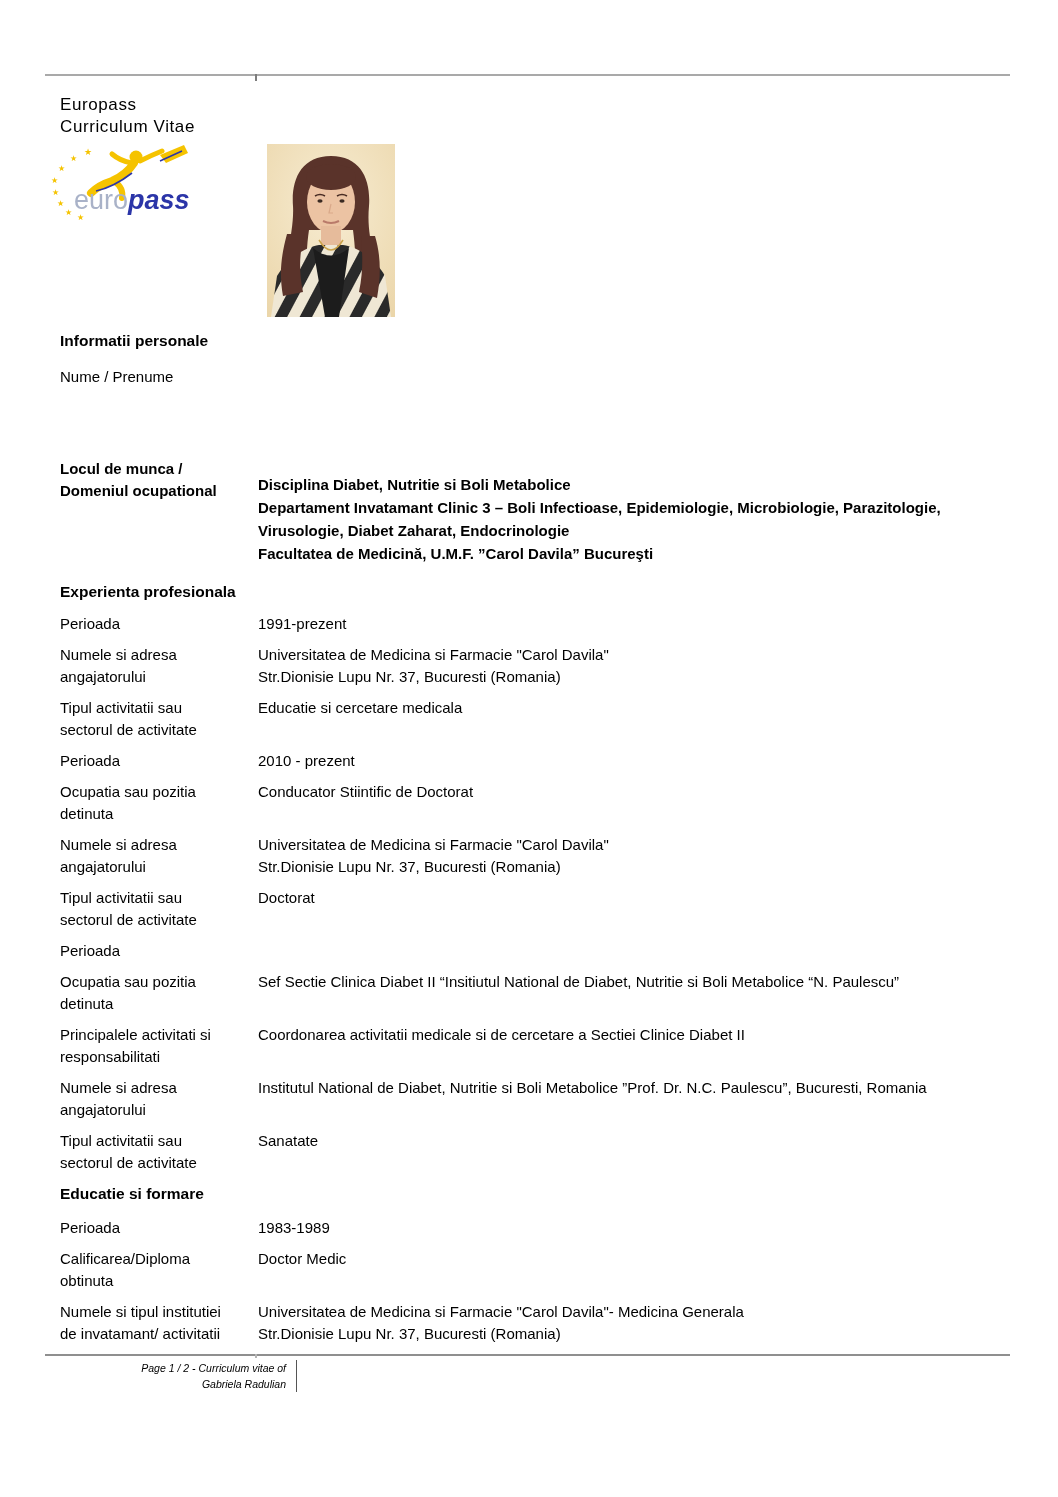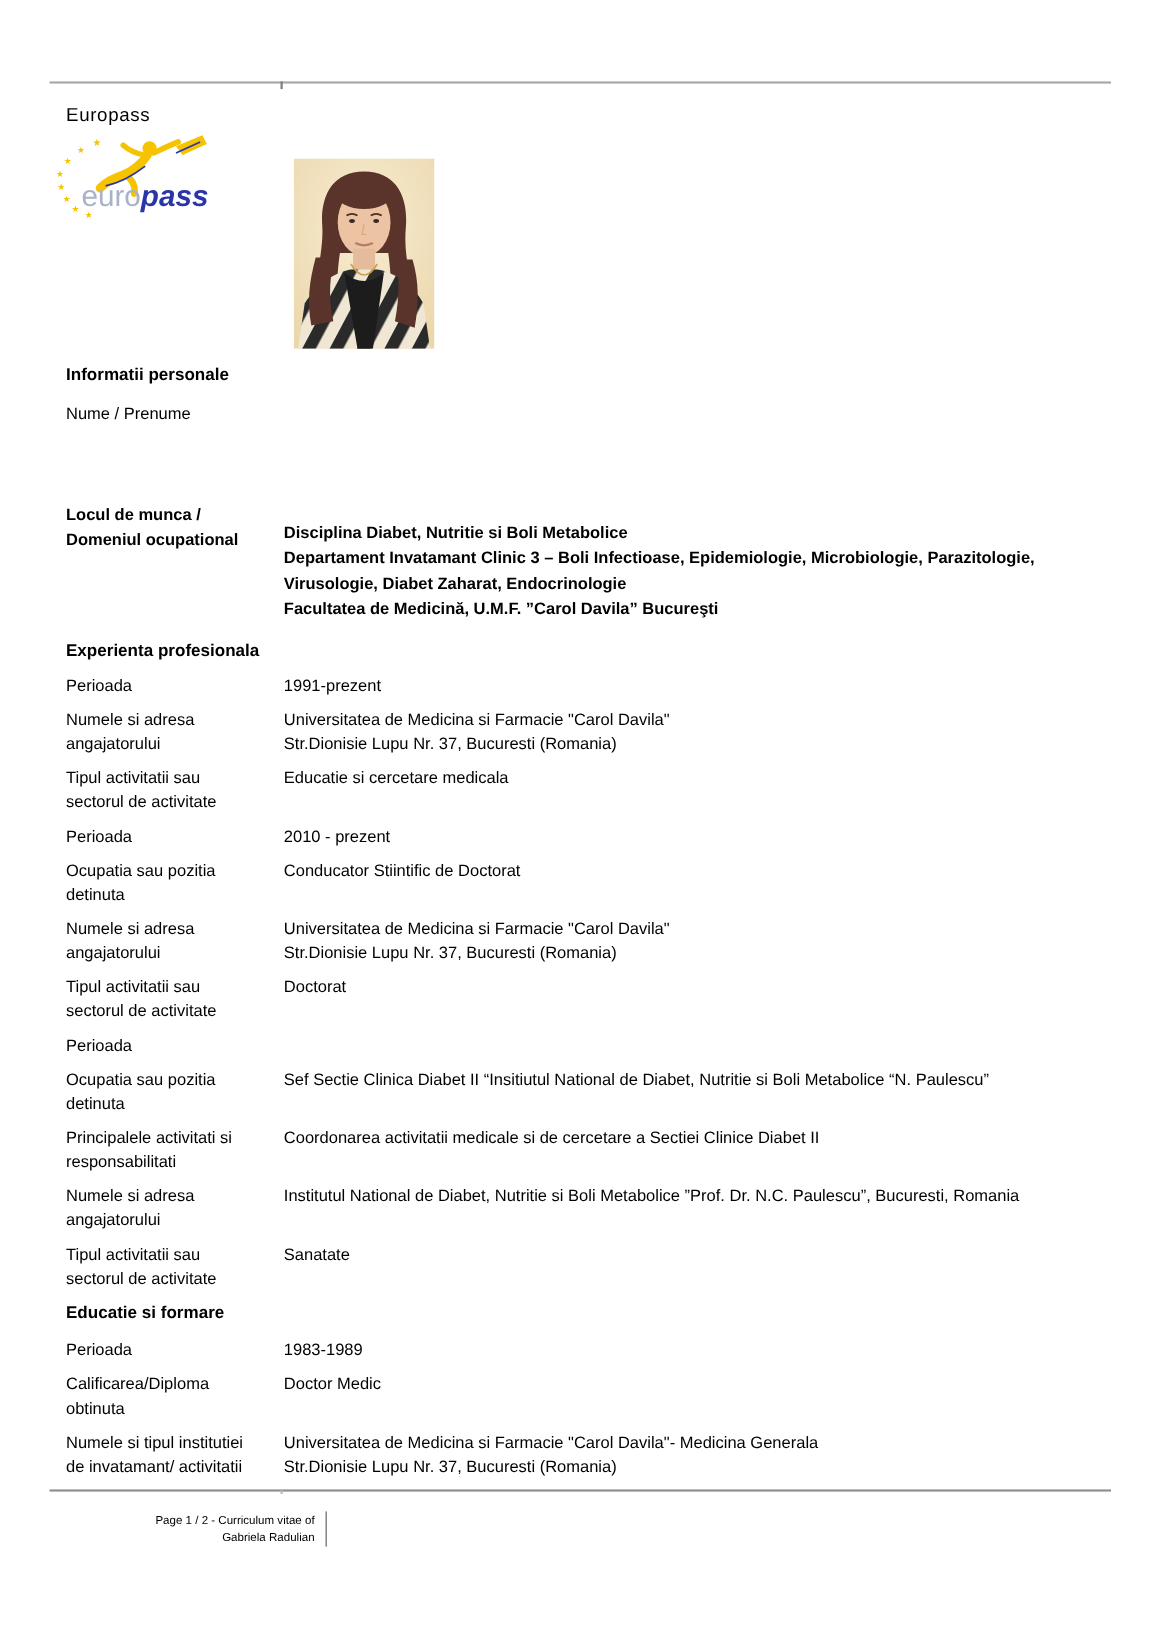--- a/index.html
+++ b/index.html
@@ -18,37 +18,38 @@
   .photo{position:absolute;left:207px;top:68px;width:128px;height:173px;display:block;}
   .section-heading{font-size:15.5px;font-weight:bold;line-height:22px;}
   .h-personal{margin-bottom:14px;}
   .h-exp{margin-top:16px;margin-bottom:10px;}
   .h-edu{margin-top:8px;margin-bottom:12px;}
   .rows .row{display:grid;grid-template-columns:198px 1fr;font-size:15px;line-height:22px;margin-bottom:9px;}
   .personal-rows .value{font-weight:bold;}
   .work-rows{margin-top:70px;}
   .work-rows .row{font-weight:bold;}
   .work-rows .row .value{padding-top:15px;line-height:23px;}
-  .footer{display:flex;margin-top:18px;font-size:10.5px;line-height:16px;}
+  .footer{display:flex;margin-top:4px;font-size:10.5px;line-height:16px;font-style:italic;}
   .footer-left{width:226px;text-align:right;padding-right:8px;}
   .footer-sep{width:1px;background:#555;margin-left:2px;}
   .footer-right{padding-left:10px;}
 </style>
 </head>
 <body>
 
 <div class="content">
 
   <div class="rule top-rule">
     <span class="tick"></span>
   </div>
 
   <div class="header">
     <div class="cv-title">
       <div>Europass</div>
+      <div>Curriculum Vitae</div>
     </div>
 
     <svg class="logo" width="170" height="78" viewBox="0 0 170 78">
       <g fill="#f5c300">
         <text x="36" y="12" font-size="9">★</text>
         <text x="22" y="18" font-size="8">★</text>
         <text x="10" y="28" font-size="8">★</text>
         <text x="3" y="40" font-size="8">★</text>
         <text x="4" y="52" font-size="8">★</text>
         <text x="9" y="63" font-size="8">★</text>

